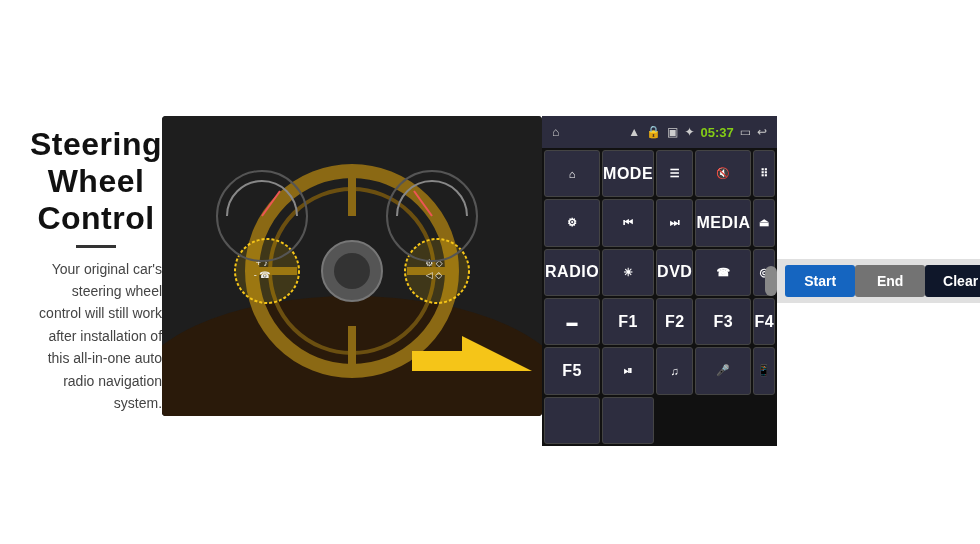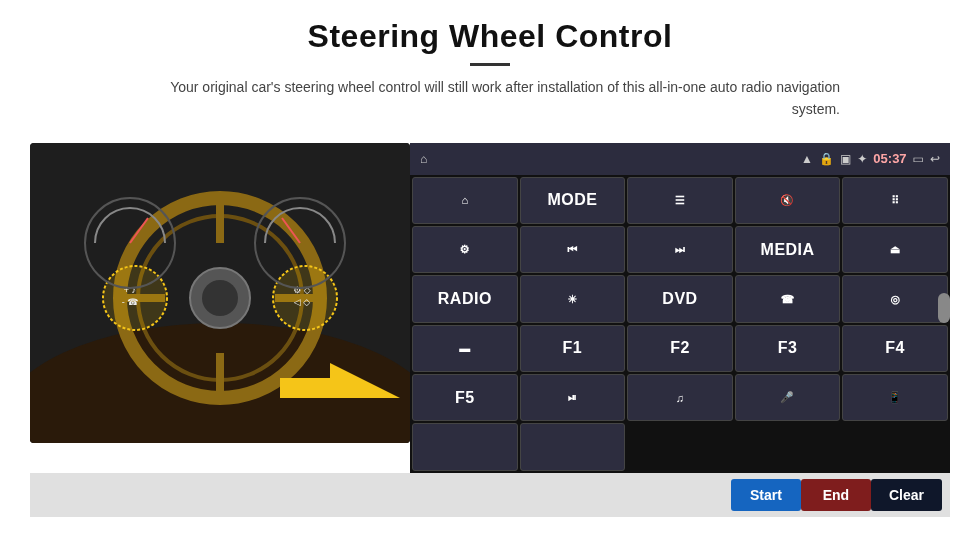--- a/index.html
+++ b/index.html
@@ -8,21 +8,20 @@
       height: 544px;
       background: #fff;
       font-family: Arial, sans-serif;
       overflow: hidden;
     }
 
     .page-container {
       width: 980px;
       height: 544px;
       display: flex;
-      flex-direction: column;
       align-items: center;
       padding: 18px 30px 0;
     }
 
     .title-section {
       text-align: center;
       margin-bottom: 8px;
     }
 
     .page-title {
@@ -77,21 +76,21 @@
 
     .status-left { display: flex; align-items: center; gap: 6px; }
     .status-right { display: flex; align-items: center; gap: 6px; }
 
     .status-icon {
       color: #ccc;
       font-size: 12px;
     }
 
     .status-time {
-      color: #fca5a5;
+      color: #84cc16;
       font-size: 13px;
       font-weight: bold;
     }
 
     
     .btn-grid {
       flex: 1;
       display: grid;
       grid-template-columns: repeat(5, 1fr);
       grid-template-rows: repeat(6, 1fr);
@@ -140,21 +139,21 @@
       cursor: pointer;
       min-width: 70px;
     }
 
     .btn-start {
       background: #1565c0;
       color: #fff;
     }
 
     .btn-end {
-      background: #7f1d1d;
+      background: #737373;
       color: #fff;
     }
 
     .btn-clear {
       background: #0f172a;
       color: #fff;
     }
 
     
     .scroll-indicator {

